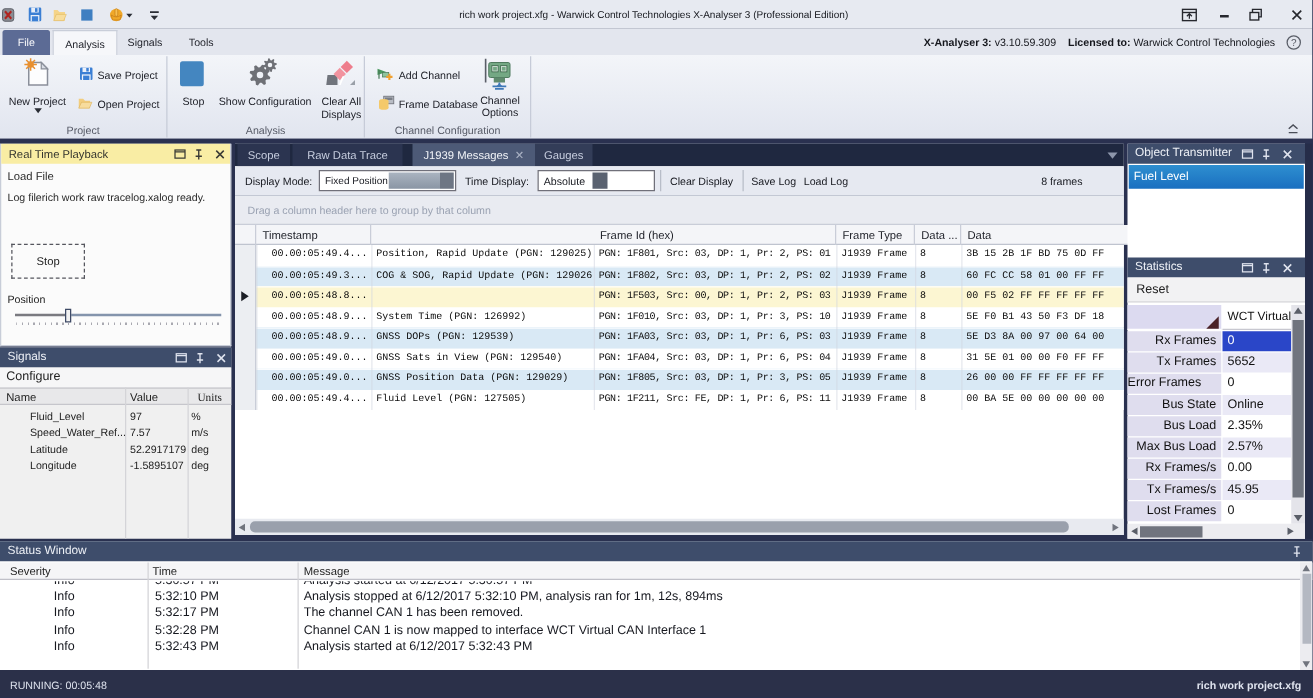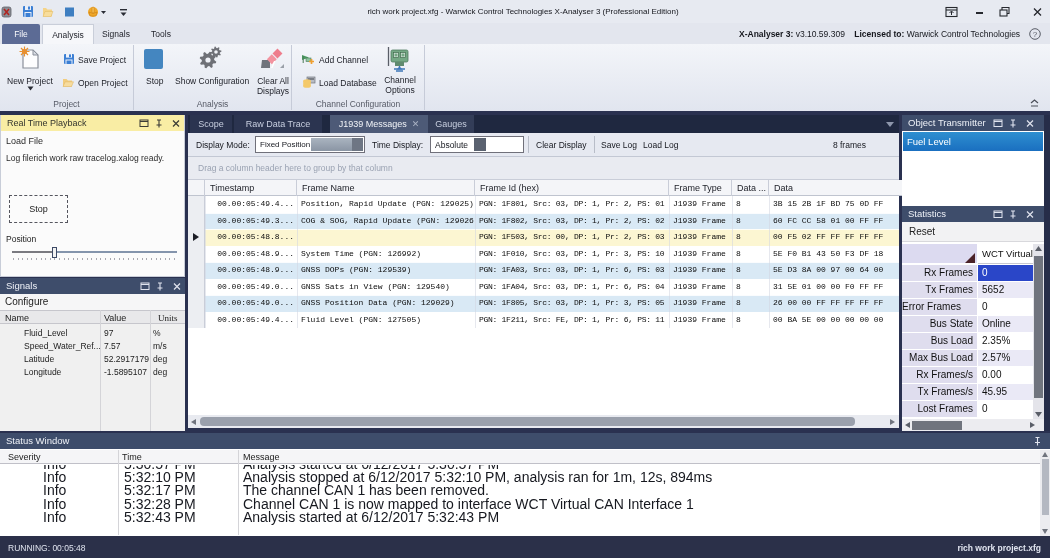--- a/index.html
+++ b/index.html
@@ -173,21 +173,21 @@
     <path d="M9.5,5 v5 M7,7.5 h5" stroke="#f0a030" stroke-width="1.7"></path>
   </svg>
   <div class="rlab" style="left:319px;top:11px;">Add Channel</div>
   <svg style="left:303px;top:33px;" width="12" height="11" viewBox="0 0 12 11">
     <rect x="4" y="0" width="8" height="6" fill="#b8bcc4" stroke="#70747c" stroke-width="0.7"></rect>
       <rect x="5" y="1" width="6" height="2" fill="#7a7e86"></rect>
     <ellipse cx="4" cy="3.8" rx="3.8" ry="1.6" fill="#f4c96a"></ellipse>
       <rect x="0.2" y="3.8" width="7.6" height="5.4" fill="#f4c96a"></rect>
       <ellipse cx="4" cy="9.2" rx="3.8" ry="1.6" fill="#f4c96a"></ellipse>
   </svg>
-  <div class="rlab" style="left:319px;top:34px;">Load Database</div>
+  <div class="rlab" style="left:319px;top:34px;">Frame Database</div>
 
   <svg style="left:387px;top:3px;" width="22" height="25" viewBox="0 0 22 25">
     <path d="M1.5,0 v19" stroke="#5a5e68" stroke-width="1.3"></path>
     <rect x="4" y="3" width="17" height="12" rx="1.5" fill="#74a884" stroke="#4f7a5e" stroke-width="0.8"></rect>
     <rect x="6.5" y="5.5" width="5" height="5" fill="#dfe8e2" stroke="#3f6a4e" stroke-width="0.7"></rect>
       <rect x="13.5" y="5.5" width="5" height="5" fill="#dfe8e2" stroke="#3f6a4e" stroke-width="0.7"></rect>
     <rect x="7.5" y="6.5" width="3" height="3" fill="#74a884"></rect>
       <rect x="14.5" y="6.5" width="3" height="3" fill="#74a884"></rect>
     <rect x="8" y="15" width="9" height="4" fill="#5f8a6e"></rect>
     <path d="M12.5,19 v3 M7,22 h11 M9,24 h7" stroke="#3e78b8" stroke-width="1.4"></path>
@@ -292,21 +292,20 @@
     <span style="left:413px;top:7px;">Save Log</span>
     <span style="left:455px;top:7px;">Load Log</span>
     <span style="right:33px;top:7px;">8 frames</span>
   </div>
   <div id="groupband">
       <span style="position:absolute;left:10px;top:6px;font-size:8.5px;color:#9aa2b2;">Drag a column header here to group by that column</span>
     </div>
   <div id="gridhead">
     <div class="gh" style="left:0;width:17px;"></div>
     <div class="gh" style="left:17px;width:92px;">Timestamp</div>
-    <div class="gh" style="left:109px;width:178px;">Frame Name</div>
     <div class="gh" style="left:287px;width:194px;">Frame Id (hex)</div>
     <div class="gh" style="left:481px;width:63px;">Frame Type</div>
     <div class="gh" style="left:544px;width:37px;">Data ...</div>
     <div class="gh" style="left:581px;width:130px;border-right:none;">Data</div>
   </div>
   <div id="gridrows" class="mono">
       <div class="grow" style="top:81px;background:#ffffff;">
         <span class="gc" style="left:18px;width:88px;text-align:right;">00.00:05:49.4...</span>
         <span class="gc" style="left:113px;width:174px;">Position, Rapid Update (PGN: 129025)</span>
         <span class="gc" style="left:291px;width:190px;letter-spacing:-0.28px;">PGN: 1F801, Src: 03, DP: 1, Pr: 2, PS: 01</span>
@@ -467,21 +466,21 @@
         </g>
       </svg>
   </div>
   <div class="abs" style="left:0;top:17px;width:1050px;height:14px;background:#f5f5f7;border-bottom:1px solid #c0c0c8;font-size:9px;color:#222;">
     <span style="position:absolute;left:8px;top:2px;">Severity</span>
     <span style="position:absolute;left:122px;top:2px;">Time</span>
     <span style="position:absolute;left:243px;top:2px;">Message</span>
   </div>
   <div class="abs" style="left:118px;top:17px;width:1px;height:85px;background:#d4d4d8;"></div>
   <div class="abs" style="left:238px;top:17px;width:1px;height:85px;background:#d4d4d8;"></div>
-  <div id="swrows" class="abs" style="left:0;top:32px;width:1040px;height:60px;overflow:hidden;font-size:14px;color:#16181f;">
+  <div id="swrows" class="abs" style="left:0;top:32px;width:1040px;height:60px;overflow:hidden;font-size:10px;color:#16181f;">
       <div style="position:absolute;left:0;top:-7px;width:1050px;height:13px;line-height:13px;">
         <span style="position:absolute;left:43px;">Info</span>
         <span style="position:absolute;left:124px;">5:30:57 PM</span>
         <span style="position:absolute;left:243px;">Analysis started at 6/12/2017 5:30:57 PM</span>
       </div>
       <div style="position:absolute;left:0;top:6.199999999999999px;width:1050px;height:13px;line-height:13px;">
         <span style="position:absolute;left:43px;">Info</span>
         <span style="position:absolute;left:124px;">5:32:10 PM</span>
         <span style="position:absolute;left:243px;">Analysis stopped at 6/12/2017 5:32:10 PM, analysis ran for 1m, 12s, 894ms</span>
       </div>

